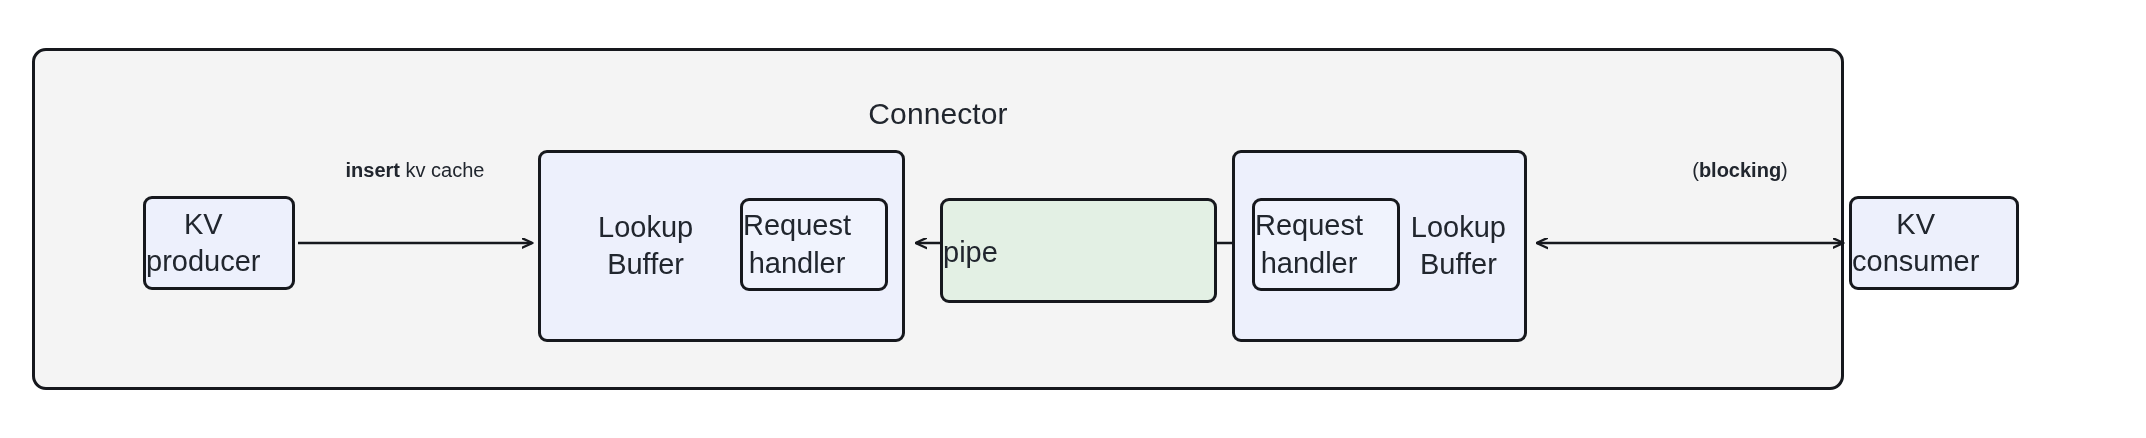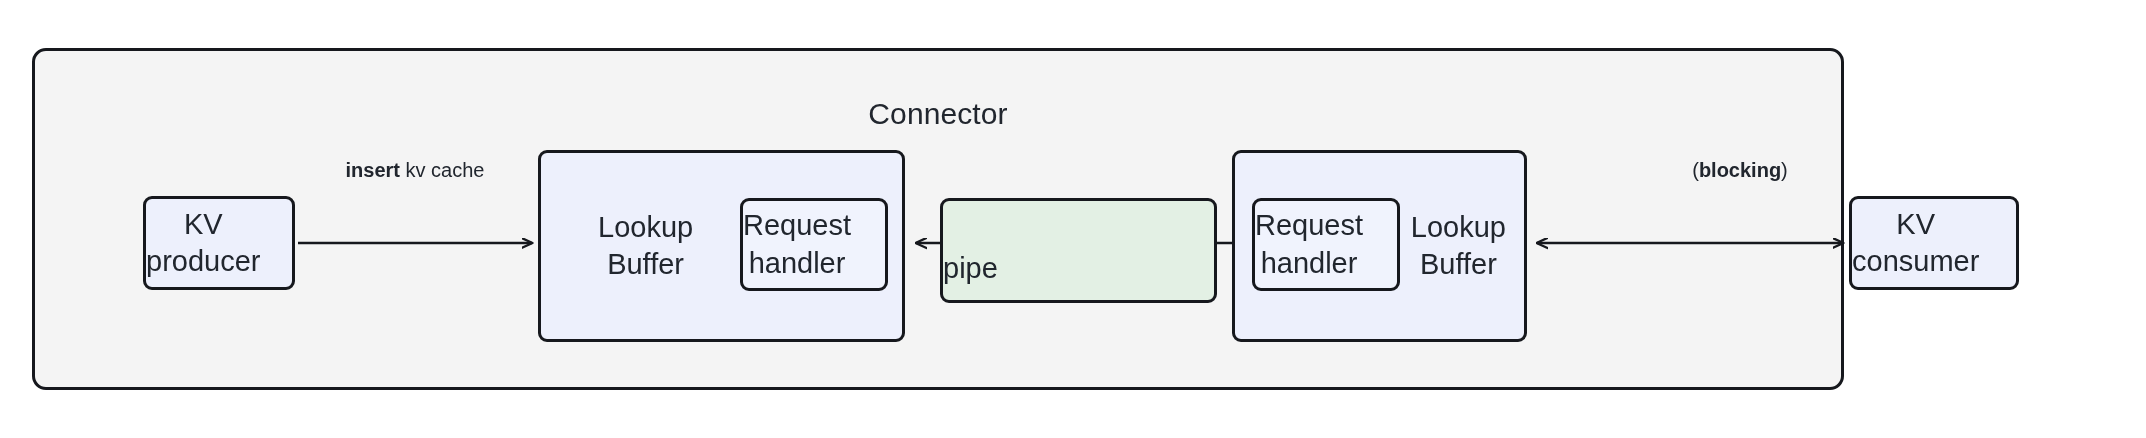--- a/index.html
+++ b/index.html
@@ -82,21 +82,21 @@
     width: 148px;
     height: 93px;
     background: #f0f3fd;
   }
   #pipe-box {
     left: 940px;
     top: 198px;
     width: 277px;
     height: 105px;
     align-items: flex-end;
-    padding-bottom: 13px;
+    padding-bottom: 29px;
   }
   #lookup-buffer-right {
     left: 1232px;
     top: 150px;
     width: 295px;
     height: 192px;
     justify-content: flex-end;
     padding-right: 18px;
   }
   #req-handler-right {

